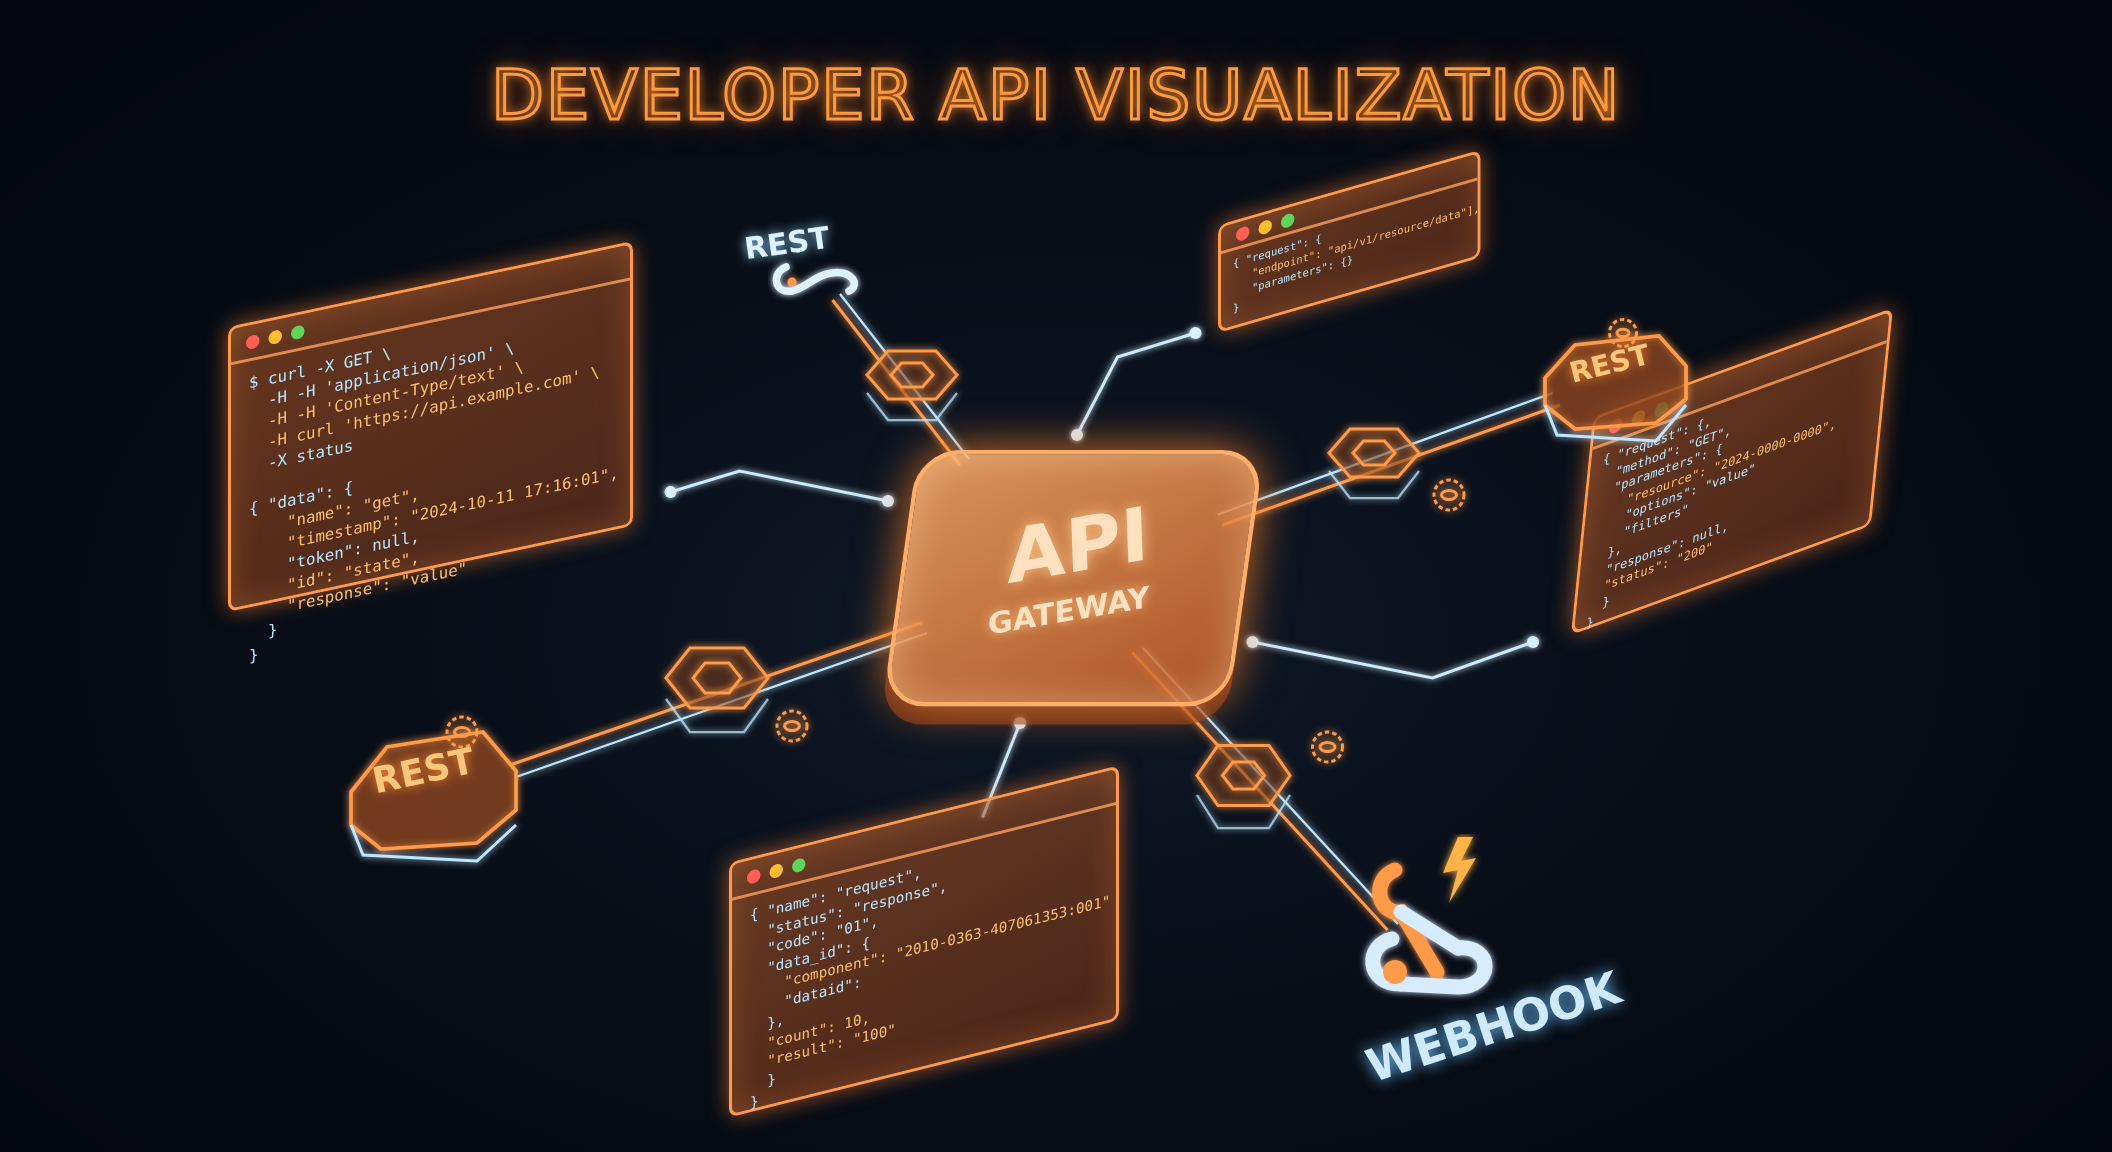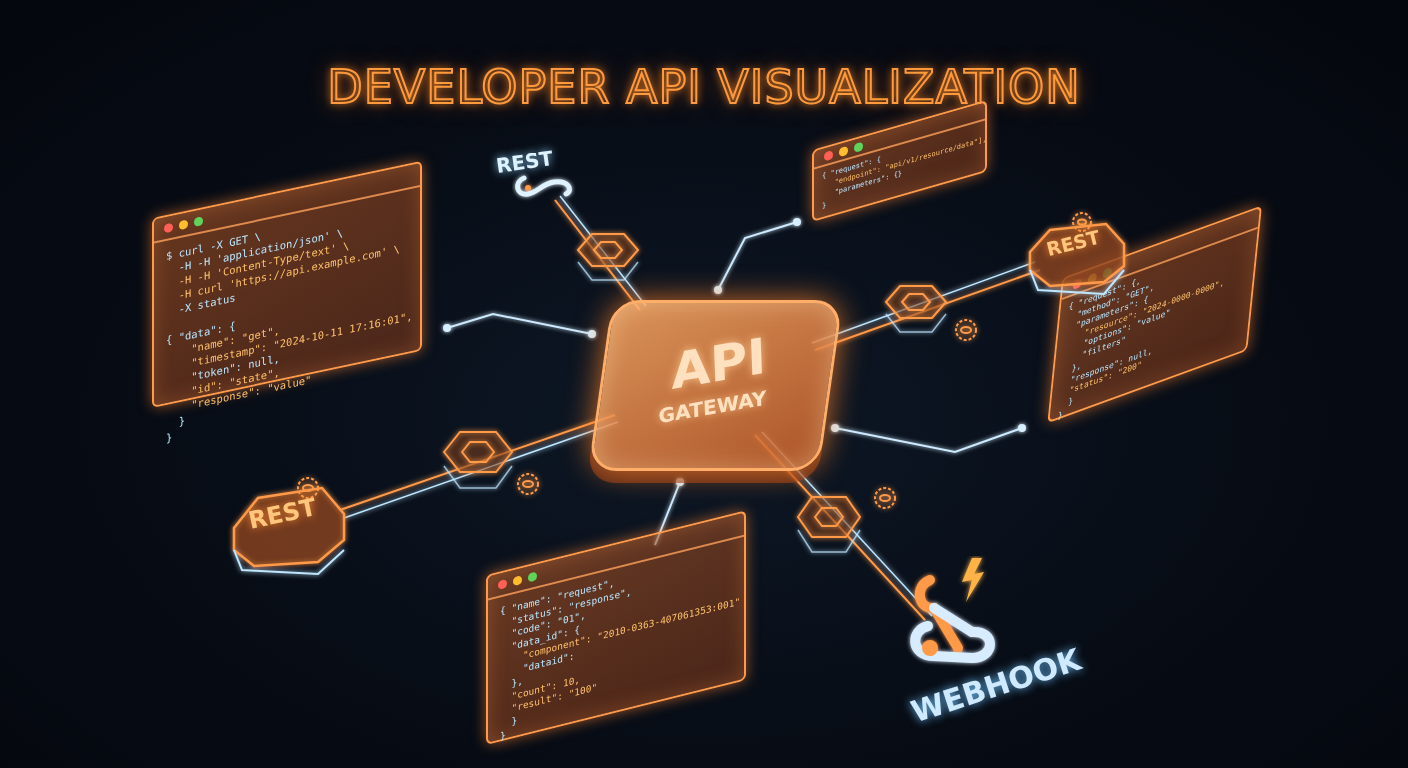--- a/index.html
+++ b/index.html
@@ -6,21 +6,20 @@
     body {
       width:1408px; height:768px; overflow:hidden; position:relative;
       background: radial-gradient(ellipse at 50% 55%, #0d1826 0%, #070c15 55%, #04070d 100%);
       font-family: "Liberation Sans", sans-serif;
     }
     .title {
       position:absolute; left:0; top:36px; width:1408px; text-align:center;
       font-family: "DejaVu Sans", sans-serif; font-size:46px; letter-spacing:1px;
       color: transparent; -webkit-text-stroke: 2px #ff9a3c;
       text-shadow: 0 0 8px rgba(255,140,40,0.9), 0 0 22px rgba(255,120,30,0.55);
-      margin-top: 24px;
     }
     svg.wires { position:absolute; left:0; top:0; }
     .panel {
       position:absolute; box-sizing:border-box;
       background: linear-gradient(160deg, rgba(180,90,40,0.55), rgba(110,50,25,0.65));
       border:2px solid #ff9a4a; border-radius:6px;
       box-shadow: 0 0 14px rgba(255,130,50,0.6), inset 0 0 20px rgba(255,150,80,0.25);
       transform-origin: 0 0;
     }
     .panel .bar {

